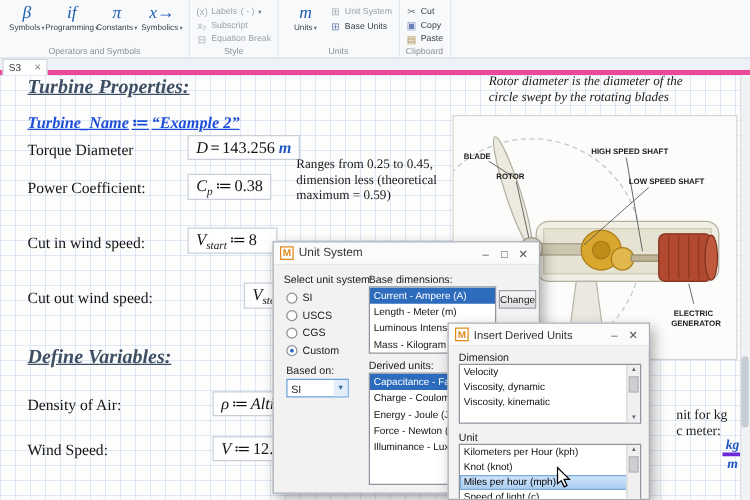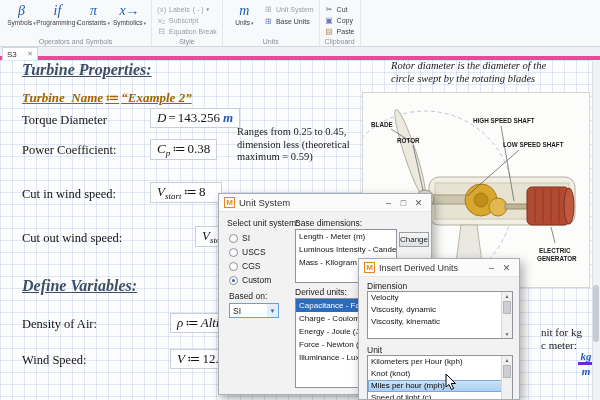--- a/index.html
+++ b/index.html
@@ -44,21 +44,21 @@
   .vthumb { position:absolute; right:1px; top:225px; width:6px; height:57px;
     background:#c6ccd4; border-radius:3px; }
 
   .wheading { position:absolute; font-family:"Liberation Serif","DejaVu Serif",serif;
     font-size:16px; font-weight:bold; font-style:italic; text-decoration:underline;
     color:#3e4f63; white-space:nowrap; }
   .wlabel { position:absolute; font-family:"Liberation Serif","DejaVu Serif",serif;
     font-size:12.5px; color:#141414; white-space:nowrap; }
   .wname { position:absolute; font-family:"Liberation Serif","DejaVu Serif",serif;
     font-size:13px; font-weight:bold; font-style:italic; text-decoration:underline;
-    color:#a16207; white-space:nowrap; }
+    color:#1d4ed8; white-space:nowrap; }
   .mbox { position:absolute; border:1px solid #c9cfd8; background:rgba(255,255,255,.78);
     padding:1px 6px; font-family:"Liberation Serif","DejaVu Serif",serif; font-size:13px;
     color:#141414; white-space:nowrap; }
   .mvar { font-style:italic; }
   .msub { font-style:italic; font-size:9px; vertical-align:-3px; }
   .mop { padding:0 2px; }
   .munit { font-style:italic; font-weight:bold; color:#2257c4; padding-left:3px; }
   .wnote { position:absolute; font-family:"Liberation Serif","DejaVu Serif",serif;
     font-size:10.5px; line-height:12.5px; color:#1a1a1a; white-space:nowrap; }
   .wcaption { position:absolute; font-family:"Liberation Serif","DejaVu Serif",serif;
@@ -346,20 +346,21 @@
   </div>
 
   <div class="dsec" style="left:10px; top:97px;">Based on:</div>
   <div class="combo" style="left:10px; top:109px;">
     <span>SI</span>
     <span class="combo-arrow">▼</span>
   </div>
 
   <div class="dsec" style="left:76px; top:24px;">Base dimensions:</div>
   <div class="listbox" style="left:76px; top:35px; width:102px; height:54px;">
+    <div class="li sel">Current - Ampere (A)</div>
     <div class="li">Length - Meter (m)</div>
     <div class="li">Luminous Intensity - Candela (cd)</div>
     <div class="li">Mass - Kilogram (kg)</div>
   </div>
   <div class="btn" style="left:180px; top:38px; width:30px; height:15px;">Change</div>
 
   <div class="dsec" style="left:76px; top:93px;">Derived units:</div>
   <div class="listbox" style="left:76px; top:104px; width:102px; height:90px;">
     <div class="li sel">Capacitance - Farad (F)</div>
     <div class="li">Charge - Coulomb (C)</div>

